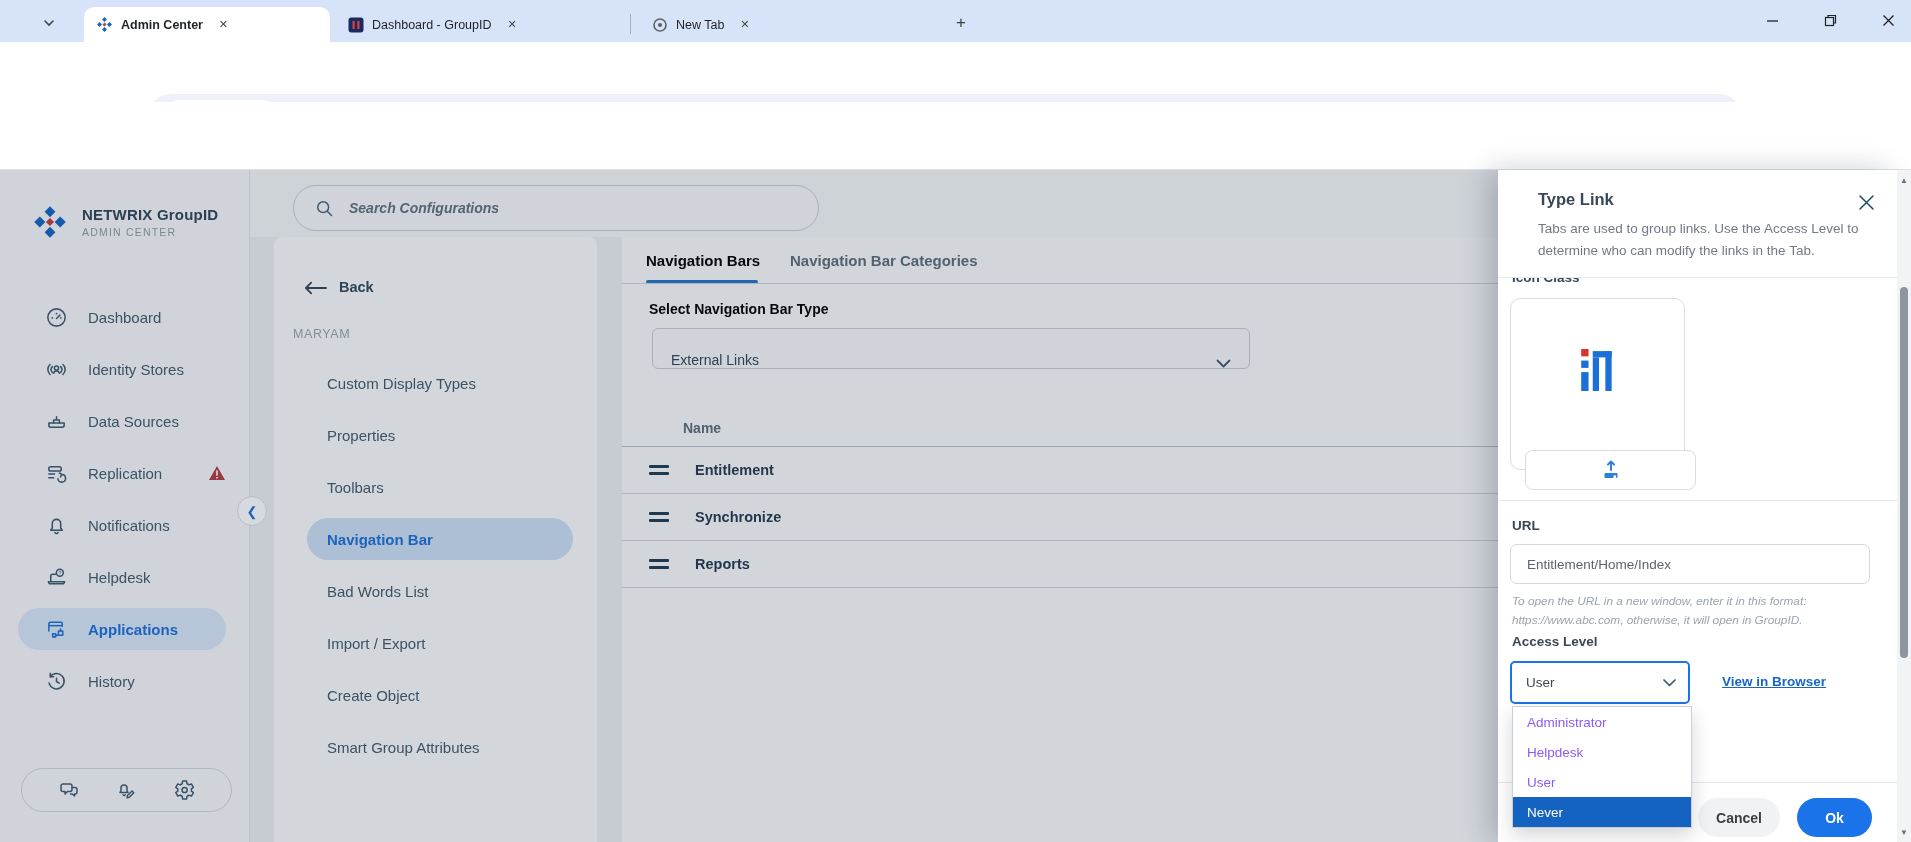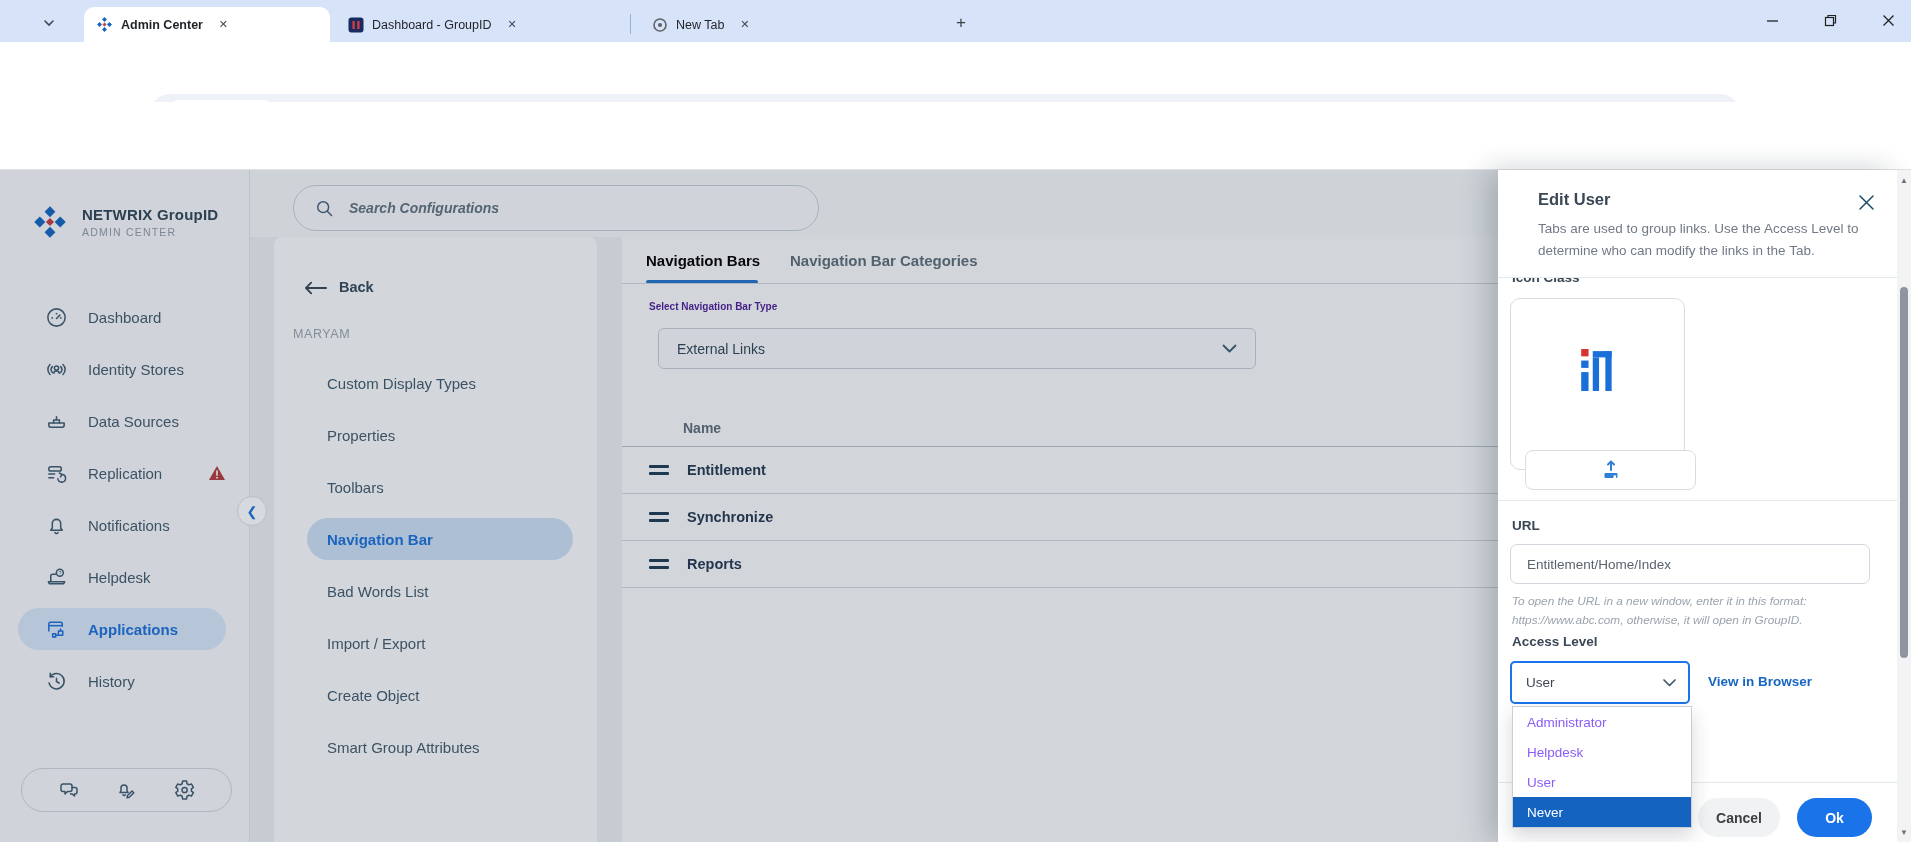--- a/index.html
+++ b/index.html
@@ -84,31 +84,31 @@
   .ci{position:relative;height:52px;display:flex;align-items:center;padding-left:53px;font-size:15px;color:#40596c;z-index:0;}
   .ci.active{color:#1b6fd8;font-weight:700;}
   .ci.active::before{content:"";position:absolute;left:33px;right:24px;top:5px;bottom:5px;background:#c9dcf2;border-radius:22px;z-index:-1;}
 
   
   .maincard{position:absolute;left:622px;top:67px;width:876px;height:605px;background:#f6f8fa;}
   .mtab{position:absolute;top:8px;height:30px;display:flex;align-items:center;font-size:15px;font-weight:700;color:#5c6b78;}
   .mtab.active{color:#000000;}
   .mtab-underline{position:absolute;left:24px;top:43px;width:112px;height:4px;background:#2471c8;border-radius:2px;}
   .mtab-divider{position:absolute;left:0;top:46px;width:876px;height:1px;background:#ccd2da;}
-  .sel-label{position:absolute;left:27px;top:64px;font-size:10px;font-weight:700;color:#4c1d95;}
-  .mselect{position:absolute;left:36px;top:91px;width:598px;height:41px;border:1px solid #c4cbd5;border-radius:6px;
-    display:flex;align-items:center;padding:0 18px;box-sizing:border-box;font-size:14px;color:#2e4456;background:#f3f6f9;}
+  .sel-label{position:absolute;left:27px;top:64px;font-size:14px;font-weight:700;color:#000000;}
+  .mselect{position:absolute;left:30px;top:91px;width:598px;height:41px;border:1px solid #c4cbd5;border-radius:6px;
+    display:flex;align-items:flex-end;padding:0 18px;box-sizing:border-box;font-size:14px;color:#2e4456;background:#f3f6f9;}
   .mselect .chev{margin-left:auto;}
   .name-hdr{position:absolute;left:61px;top:183px;font-size:14px;font-weight:700;color:#5a6a78;}
   .hdr-divider{position:absolute;left:0;top:209px;width:876px;height:1px;background:#b9c0ca;}
   .mrow{position:absolute;left:0;width:876px;height:47px;border-bottom:1px solid #ccd2da;box-sizing:border-box;
     display:flex;align-items:center;}
   .drag{width:20px;margin-left:27px;display:flex;flex-direction:column;gap:4px;}
   .drag i{display:block;height:3px;background:#1e3a52;border-radius:1px;}
-  .mrow .rlabel{margin-left:18px;font-size:14.5px;font-weight:600;color:#233850;}
+  .mrow .rlabel{margin-left:26px;font-size:14.5px;font-weight:600;color:#233850;}
 
   
   .panel{position:absolute;left:1498px;top:0;width:399px;height:672px;background:#fff;z-index:10;
     box-shadow:-10px 0 26px rgba(20,30,45,.22);}
   .panel-header{position:absolute;left:0;top:0;width:100%;height:108px;border-bottom:1px solid #e6e9ec;box-sizing:border-box;}
   .panel-title{position:absolute;left:40px;top:20px;font-size:16.5px;font-weight:700;color:#3a4754;}
   .panel-close{position:absolute;left:356px;top:20px;width:24px;height:24px;display:flex;align-items:center;
     justify-content:center;color:#1d4d63;font-size:19px;font-weight:400;}
   .panel-desc{position:absolute;left:40px;top:48px;width:330px;font-size:13.5px;line-height:1.65;color:#707a86;}
   .panel-body{position:absolute;left:0;top:108px;width:399px;height:564px;overflow:hidden;}
@@ -119,21 +119,21 @@
     background:#fff;display:flex;align-items:center;justify-content:center;}
   .pdivider{position:absolute;left:0;top:222px;width:399px;height:1px;background:#e6e9ec;}
   .url-label{position:absolute;left:14px;top:240px;font-size:13.5px;font-weight:700;color:#3a4754;}
   .url-input{position:absolute;left:12px;top:266px;width:360px;height:40px;border:1px solid #d3d8de;border-radius:7px;
     display:flex;align-items:center;padding-left:16px;box-sizing:border-box;font-size:13.5px;color:#5a646e;background:#fff;}
   .url-help{position:absolute;left:14px;top:314px;width:368px;font-size:11.8px;font-style:italic;color:#9aa3ad;line-height:1.65;}
   .access-label{position:absolute;left:14px;top:356px;font-size:13.5px;font-weight:700;color:#3a4754;}
   .pselect{position:absolute;left:12px;top:383px;width:180px;height:43px;border:2px solid #1a73e8;border-radius:5px;
     display:flex;align-items:center;padding:0 12px 0 14px;box-sizing:border-box;font-size:13.5px;color:#3f4751;background:#fff;}
   .pselect .chev{margin-left:auto;}
-  .viewlink{position:absolute;left:210px;top:396px;font-size:13.5px;font-weight:700;color:#1766c2;}
+  .viewlink{position:absolute;left:224px;top:396px;font-size:13.5px;font-weight:700;color:#1766c2;text-decoration:underline;}
   .plist{position:absolute;left:14px;top:428px;width:178px;background:#fff;border:1px solid #c9cfd7;
     box-shadow:0 8px 18px rgba(25,35,50,.18);z-index:4;}
   .popt{height:30px;display:flex;align-items:center;padding-left:14px;font-size:13.5px;color:#8b5cf6;}
   .popt.selected{background:#1563c1;color:#fff;}
   .panel-footer{position:absolute;left:0;top:504px;width:399px;height:60px;background:#fff;border-top:1px solid #e4e7ea;box-sizing:border-box;z-index:2;}
   .btn-cancel{position:absolute;left:200px;top:15px;width:82px;height:39px;border-radius:20px;background:#f0f2f4;
     border:none;font-size:14px;font-weight:700;color:#3c4043;font-family:inherit;}
   .btn-ok{position:absolute;left:299px;top:15px;width:75px;height:39px;border-radius:20px;background:#1a73e8;
     border:none;font-size:14px;font-weight:700;color:#fff;font-family:inherit;}
 
@@ -503,21 +503,21 @@
             <i></i>
           </span>
         <span class="rlabel">Reports</span>
       </div>
     </div>
 
     <div class="overlay"></div>
 
     <div class="panel">
       <div class="panel-header">
-        <div class="panel-title">Edit User</div>
+        <div class="panel-title">Type Link</div>
         <div class="panel-close">
           <svg width="17" height="17" viewBox="0 0 17 17">
               <path d="M2 2l13 13M15 2L2 15" stroke="#1d4d63" stroke-width="1.5" stroke-linecap="round"></path>
             </svg>
         </div>
         <div class="panel-desc">Tabs are used to group links. Use the Access Level to determine who can modify the links in the Tab.</div>
       </div>
 
       <div class="panel-body">
         <div class="icon-label">Icon Class</div>

